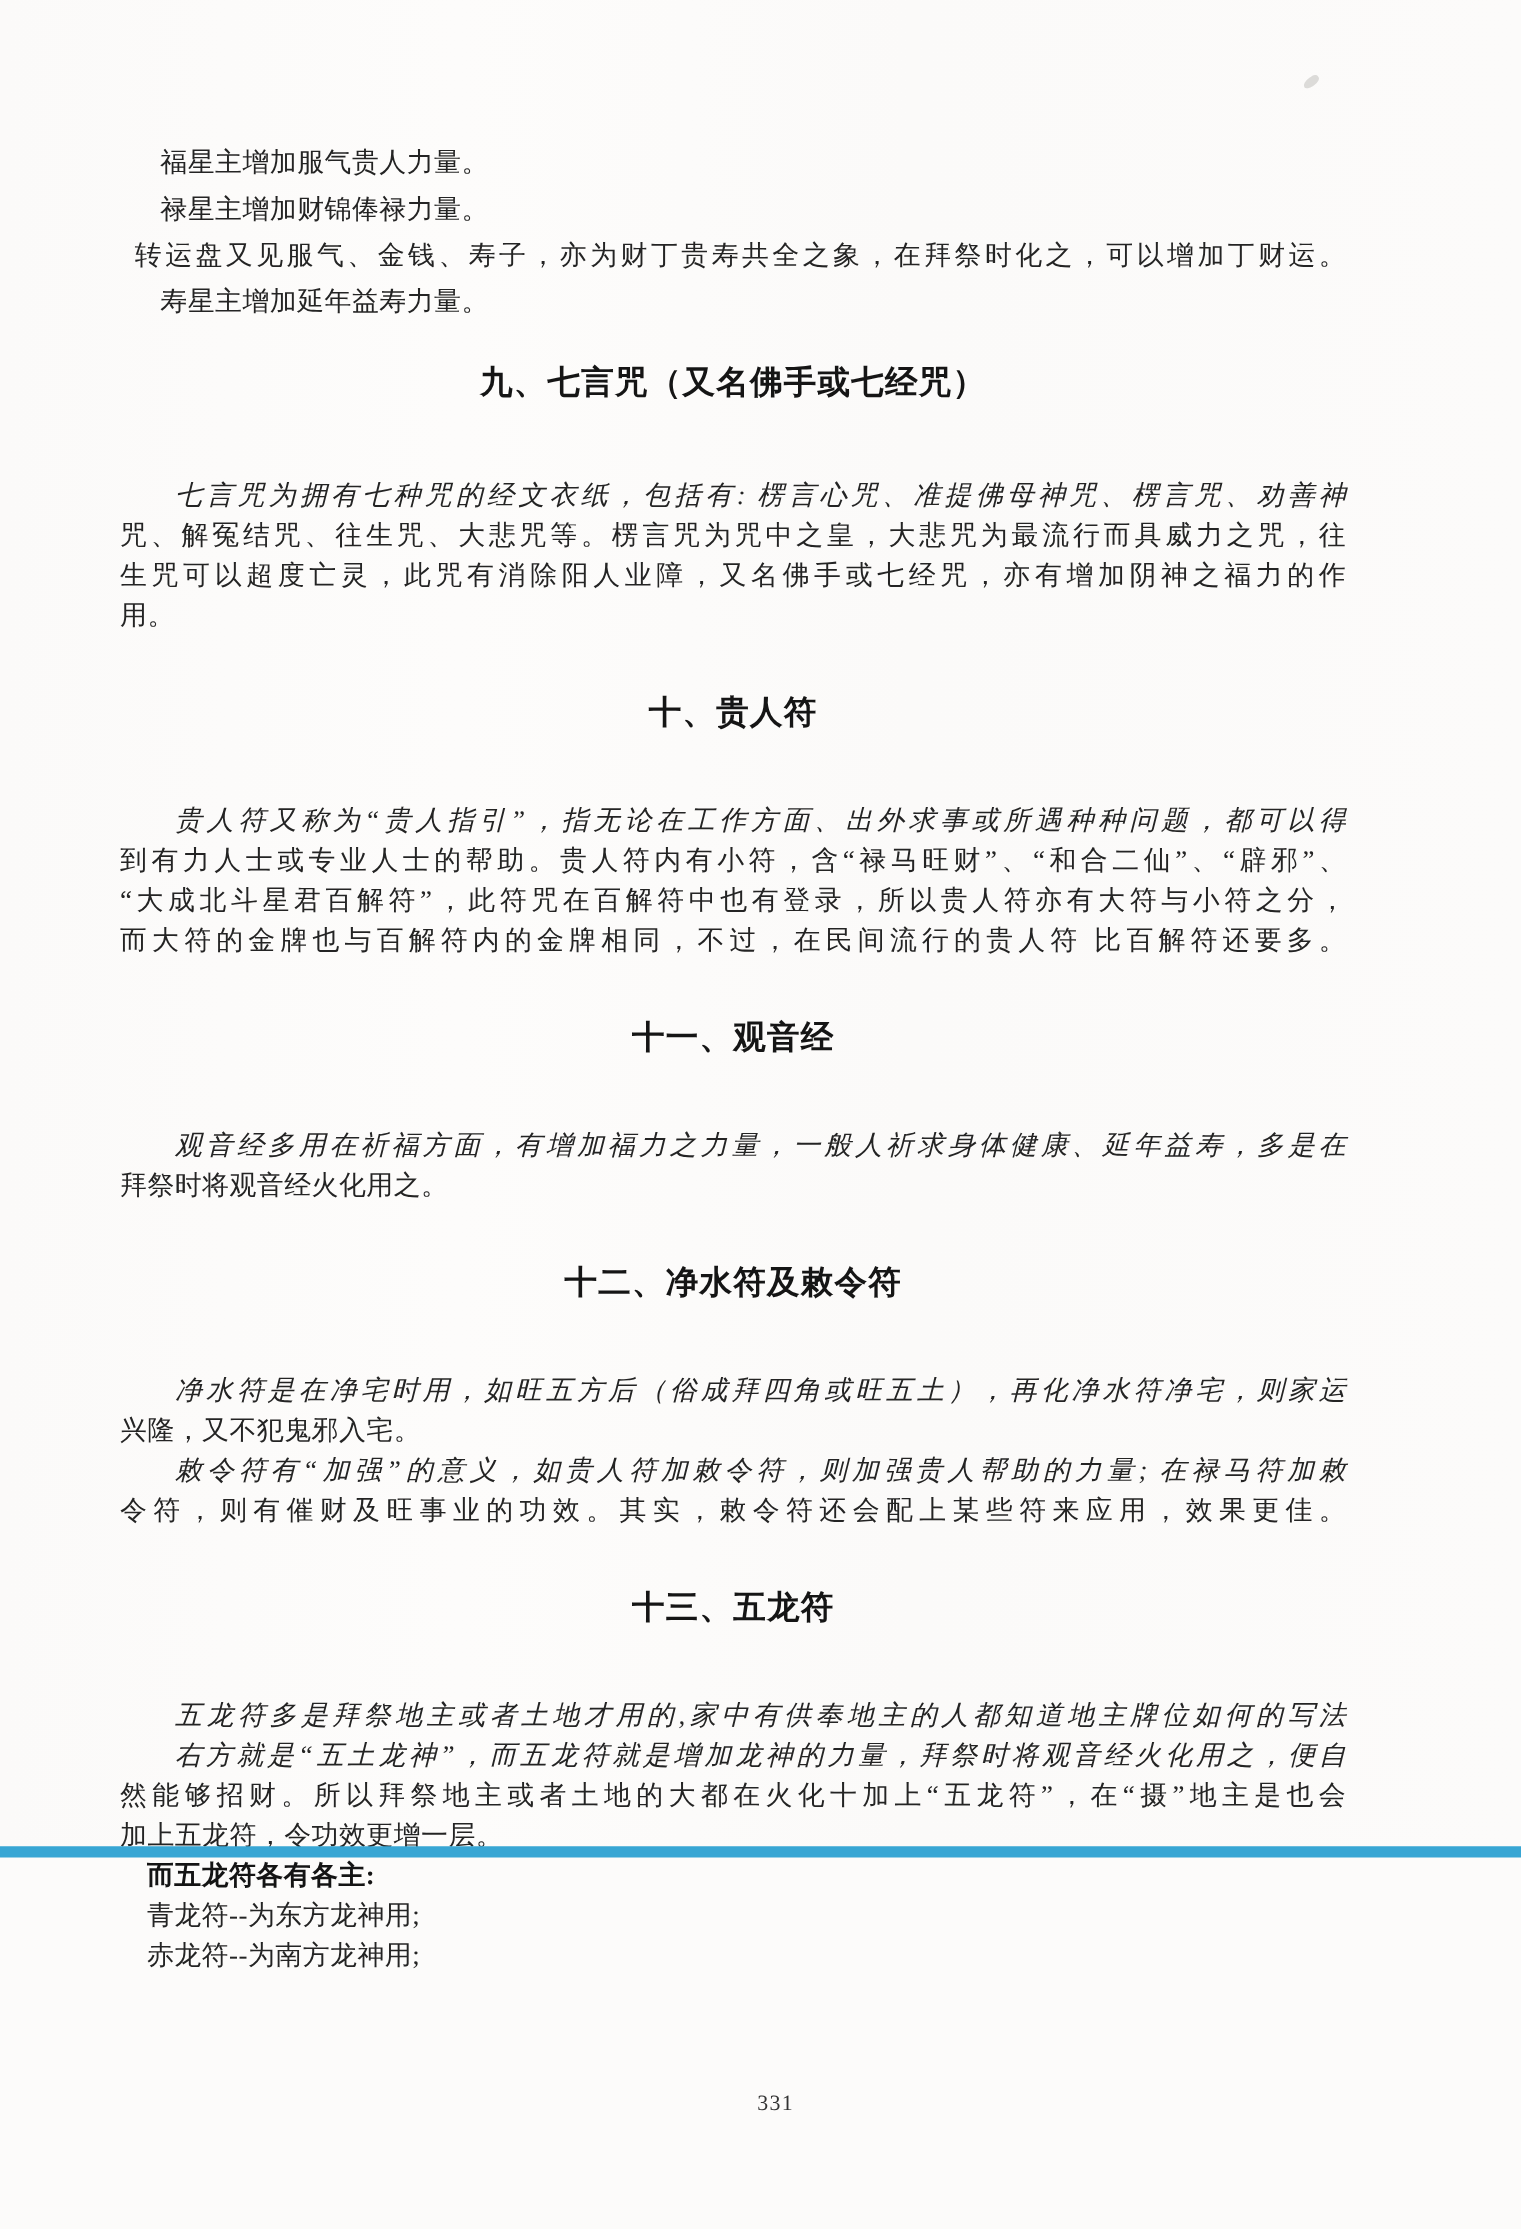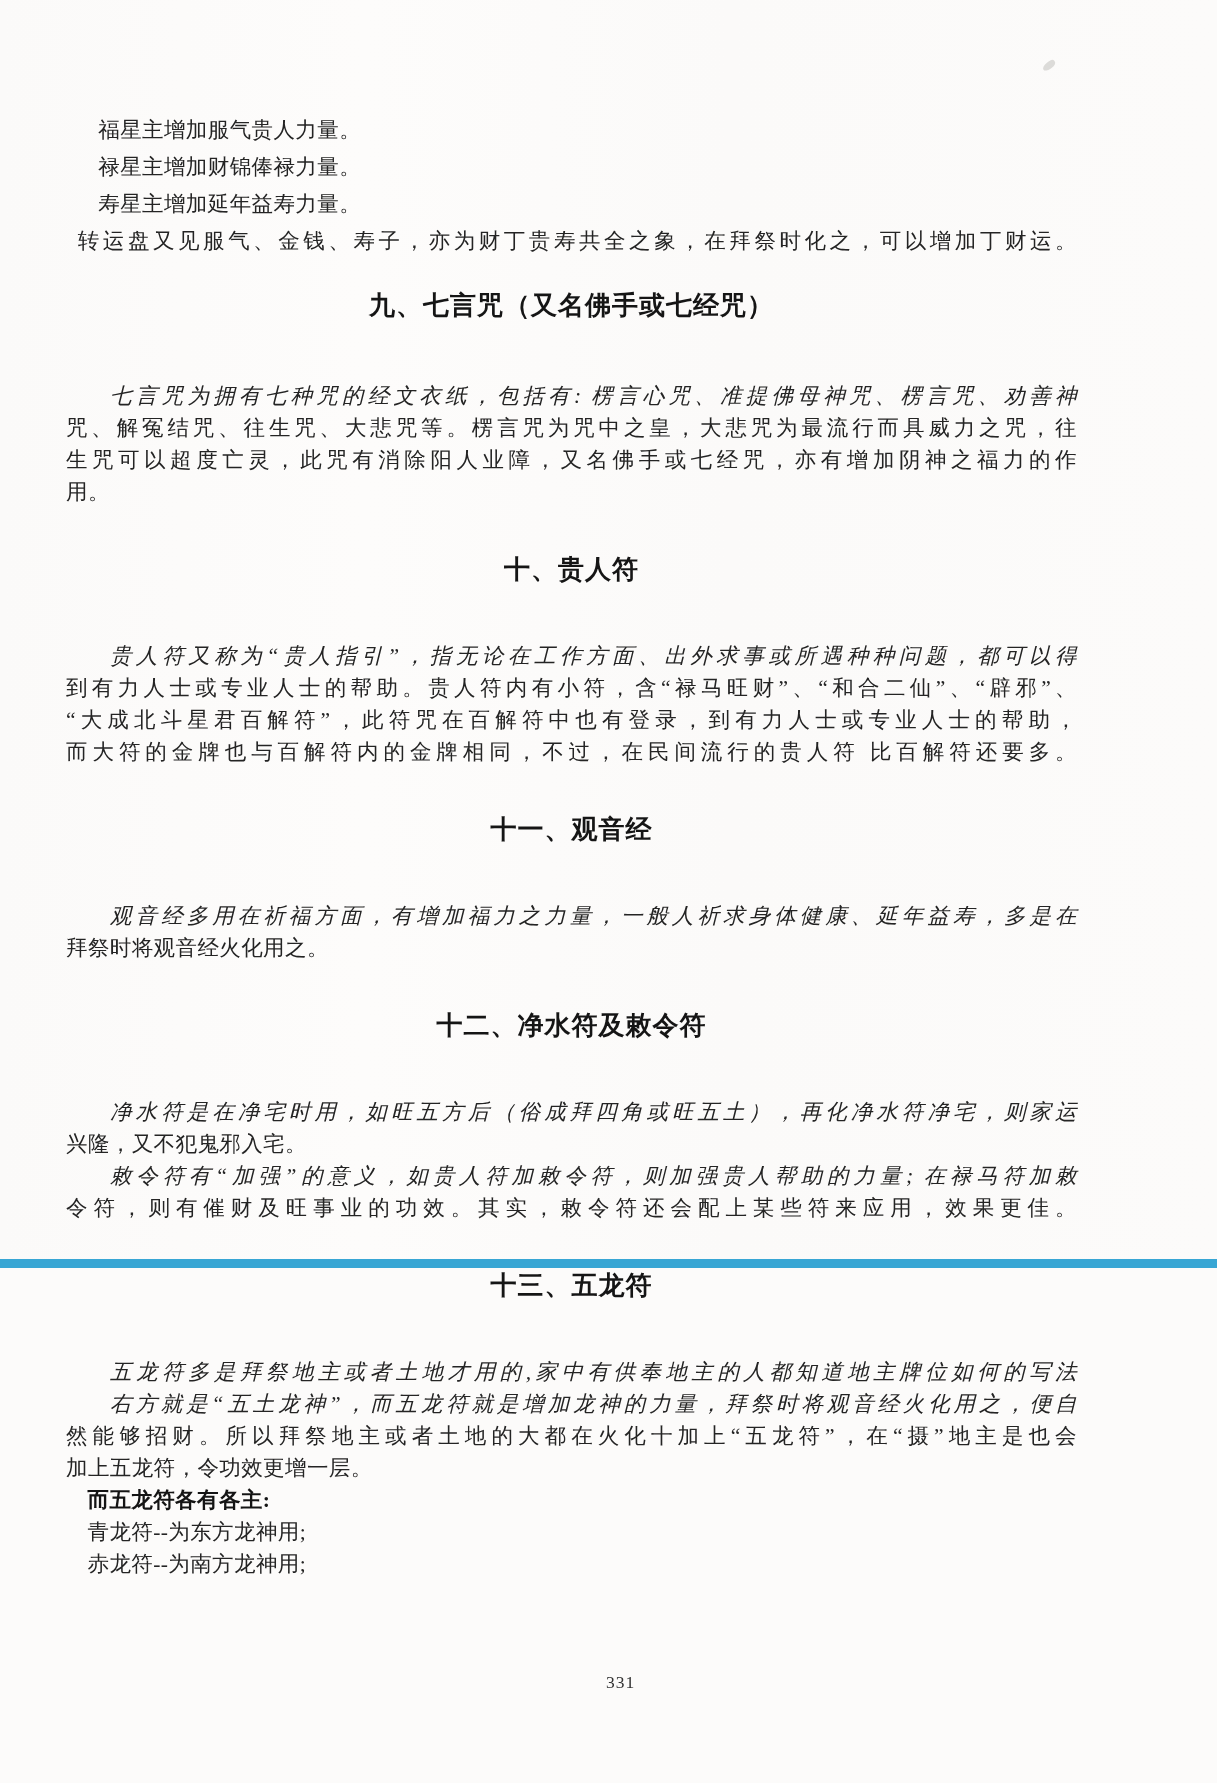--- a/index.html
+++ b/index.html
@@ -7,24 +7,24 @@
     padding: 0;
     width: 1217px;
     height: 1783px;
     overflow: hidden;
     background: #fcfbfa;
     font-family: "Liberation Serif", "DejaVu Serif", serif;
   }
   .page {
     position: relative;
     width: 1217px;
-    height: 1268px;
+    height: 1486px;
     background: linear-gradient(90deg, #fbfaf9 0%, #fdfcfb 30%, #fbfaf9 60%, #fcfbfa 100%);
     box-sizing: border-box;
-    padding: 112px 140px 0 66px;
+    padding: 112px 140px 0 96px;
     color: #222;
   }
   .content { width: 100%; }
   .line {
     font-size: 21.5px;
     line-height: 32px;
     letter-spacing: 0.4px;
     color: #242424;
     white-space: nowrap;
   }
@@ -80,31 +80,31 @@
   }
 </style>
 </head>
 <body>
 
 <div class="page">
   <span class="scan-artifact"></span>
   <div class="content">
       <div class="line ind15 big-lead">福星主增加服气贵人力量。</div>
       <div class="line ind15 big-lead">禄星主增加财锦俸禄力量。</div>
+      <div class="line ind05 fill big-lead">转运盘又见服气、金钱、寿子，亦为财丁贵寿共全之象，在拜祭时化之，可以增加丁财运。</div>
       <div class="line ind15 big-lead">寿星主增加延年益寿力量。</div>
-      <div class="line ind05 fill big-lead">转运盘又见服气、金钱、寿子，亦为财丁贵寿共全之象，在拜祭时化之，可以增加丁财运。</div>
       <div class="heading first">九、七言咒（又名佛手或七经咒）</div>
       <div class="line ind2 fill">七言咒为拥有七种咒的经文衣纸，包括有: 楞言心咒、准提佛母神咒、楞言咒、劝善神</div>
       <div class="line ind0 fill">咒、解冤结咒、往生咒、大悲咒等。楞言咒为咒中之皇，大悲咒为最流行而具威力之咒，往</div>
       <div class="line ind0 fill">生咒可以超度亡灵，此咒有消除阳人业障，又名佛手或七经咒，亦有增加阴神之福力的作</div>
       <div class="line ind0">用。</div>
       <div class="heading">十、贵人符</div>
       <div class="line ind2 fill">贵人符又称为“贵人指引”，指无论在工作方面、出外求事或所遇种种问题，都可以得</div>
       <div class="line ind0 fill">到有力人士或专业人士的帮助。贵人符内有小符，含“禄马旺财”、“和合二仙”、“辟邪”、</div>
-      <div class="line ind0 fill">“大成北斗星君百解符”，此符咒在百解符中也有登录，到有力人士或专业人士的帮助，</div>
+      <div class="line ind0 fill">“大成北斗星君百解符”，此符咒在百解符中也有登录，所以贵人符亦有大符与小符之分，</div>
       <div class="line ind0 fill">而大符的金牌也与百解符内的金牌相同，不过，在民间流行的贵人符 比百解符还要多。</div>
       <div class="heading">十一、观音经</div>
       <div class="line ind2 fill">观音经多用在祈福方面，有增加福力之力量，一般人祈求身体健康、延年益寿，多是在</div>
       <div class="line ind0">拜祭时将观音经火化用之。</div>
       <div class="heading">十二、净水符及敕令符</div>
       <div class="line ind2 fill">净水符是在净宅时用，如旺五方后（俗成拜四角或旺五土），再化净水符净宅，则家运</div>
       <div class="line ind0">兴隆，又不犯鬼邪入宅。</div>
       <div class="line ind2 fill">敕令符有“加强”的意义，如贵人符加敕令符，则加强贵人帮助的力量; 在禄马符加敕</div>
       <div class="line ind0 fill">令符，则有催财及旺事业的功效。其实，敕令符还会配上某些符来应用，效果更佳。</div>
       <div class="heading">十三、五龙符</div>

